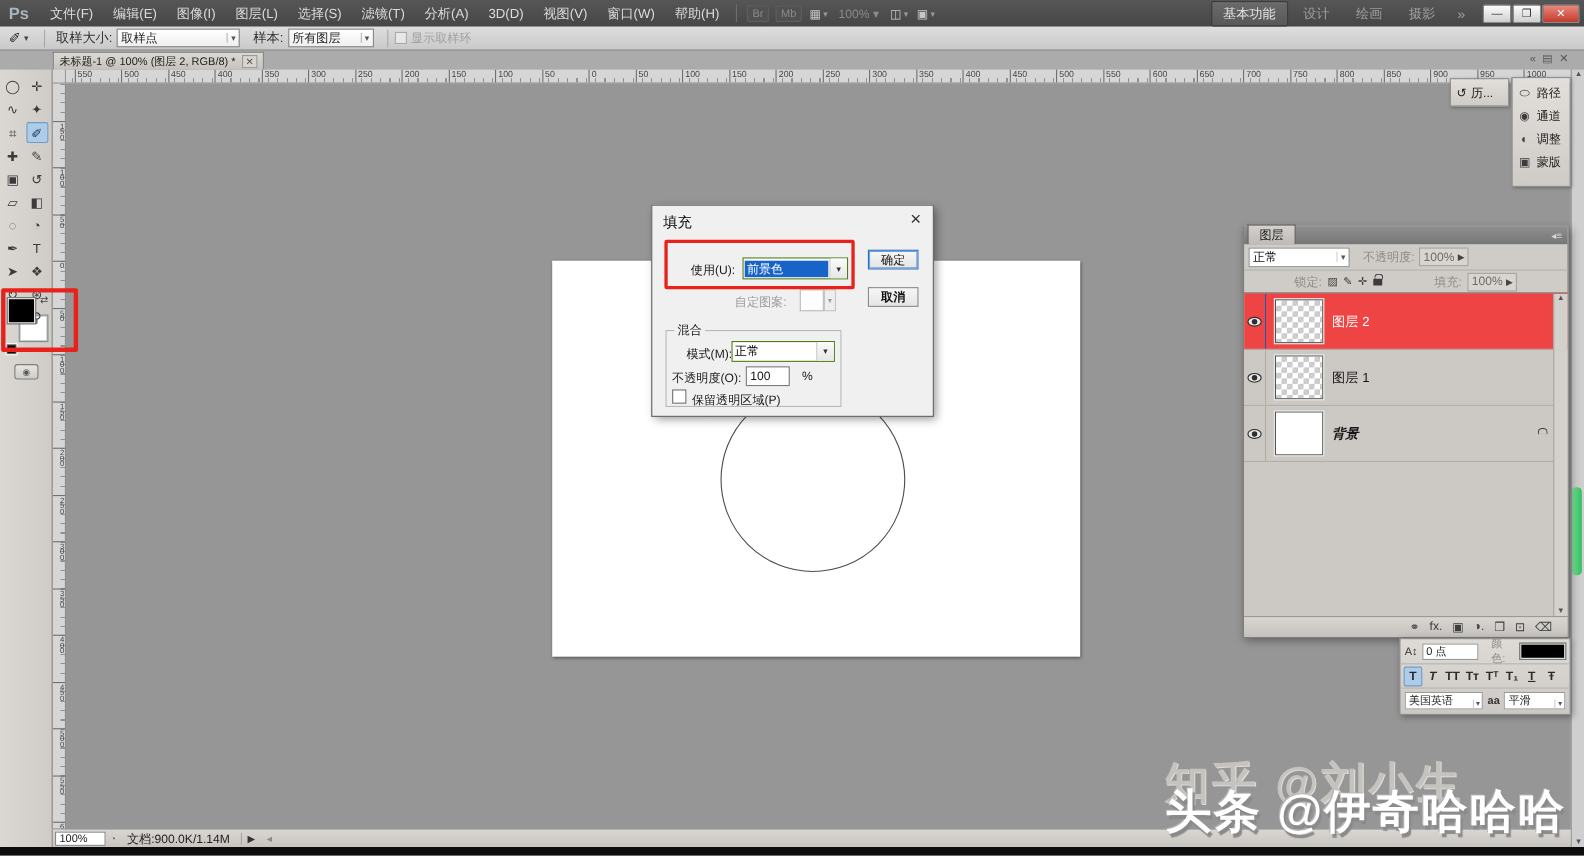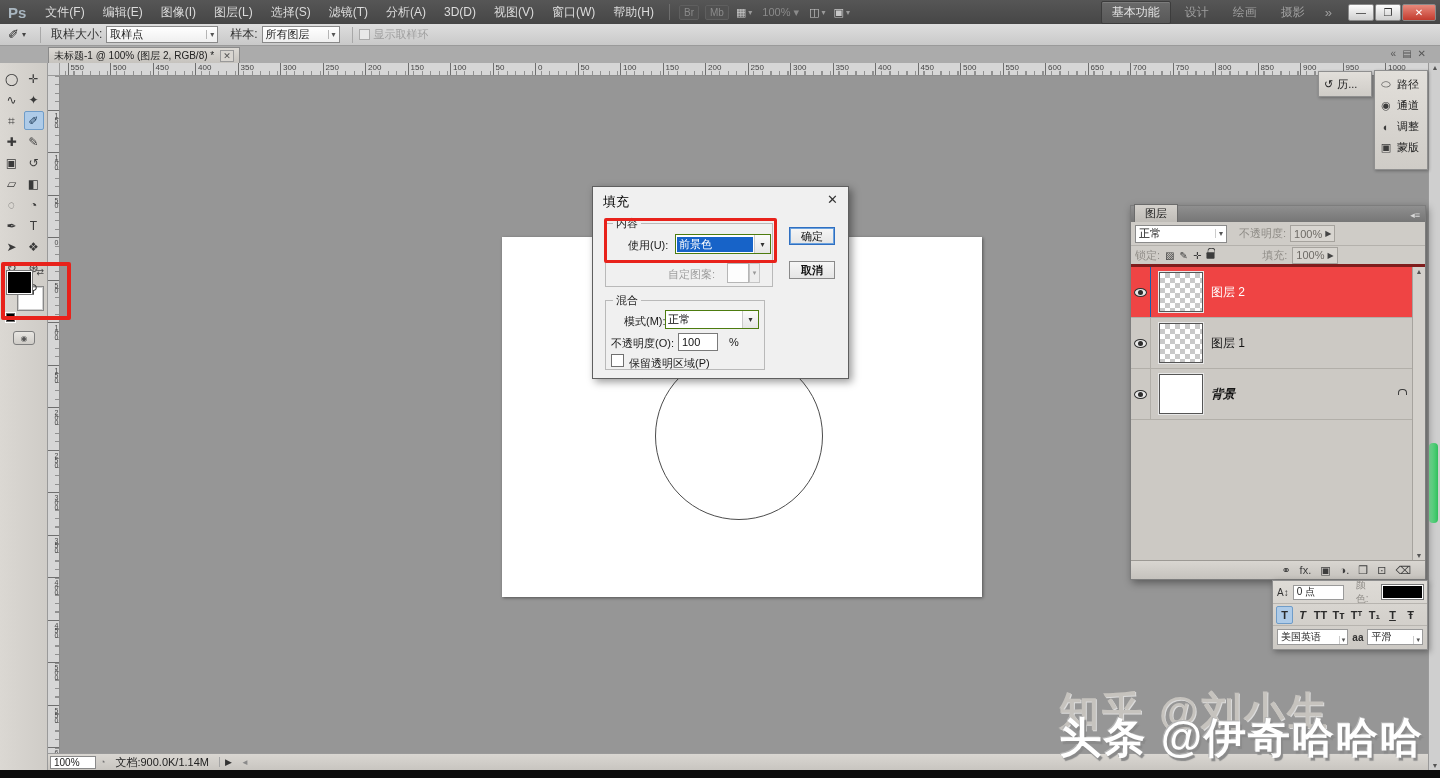--- a/index.html
+++ b/index.html
@@ -142,21 +142,21 @@
     font-size:11px; color:#1c1c1c; padding:1px 10px; margin-left:3px; }
   .lp-tab-icons { margin-left:auto; color:#d8d8d8; font-size:9px; padding:0 5px 2px 0; }
   .lp-blendrow { height:24px; display:flex; align-items:center; padding:0 4px; gap:4px; border-bottom:1px solid #b4b1ac; }
   .lp-dd { width:92px; height:18px; background:#fff; border:1px solid #8a8a8a; display:flex; align-items:center; font-size:11px; color:#111; }
   .lp-dd .txt { flex:1; padding:0 3px; }
   .lp-dd .chev { font-size:8px; color:#555; padding:0 3px; border-left:1px solid #ccc; }
   .lp-graylabel { font-size:11px; color:#8f8c87; }
   .lp-valbox { height:17px; border:1px solid #a5a29d; background:#d8d5d0; font-size:11px; color:#6e6b66;
     display:flex; align-items:center; padding:0 3px; gap:3px; }
   .lp-valbox .arr { font-size:8px; color:#444; }
-  .lp-lockrow { height:21px; display:flex; align-items:center; padding:0 4px; gap:5px; border-bottom:3px solid #7f1d1d; }
+  .lp-lockrow { height:21px; display:flex; align-items:center; padding:0 4px; gap:5px; border-bottom:1px solid #7f1d1d;justify-content:center; }
   .lock-ico { font-size:10px; color:#3e3e3e; }
   .lp-list { position:relative; height:293px; background:#ccc9c4; overflow:hidden; }
   .layer-row { position:relative; height:51px; border-bottom:1px solid #b2afa9; display:flex; align-items:center; }
   .layer-row.sel { background:#ef4444; }
   .eye-col { width:20px; height:100%; border-right:1px solid #b2afa9; display:flex; align-items:center; justify-content:center; }
   .layer-row.sel .eye-col { border-right:1px solid #1360b0; }
   .eye { width:13px; height:9px; border:1px solid #2e2e2e; border-radius:50%; background:#e8e8e8; position:relative; }
   .eye::after { content:""; position:absolute; left:3px; top:1.5px; width:5px; height:5px; border-radius:50%; background:#2e2e2e; }
   .thumb { width:44px; height:40px; margin:0 8px; border:1px solid #555; outline:1px solid #e8e8e8; }
   .thumb.checker { background:#fff; background-image:
@@ -402,23 +402,20 @@
     <span class="vsb-arrow" style="top:1px">▲</span>
     <span class="vsb-arrow" style="bottom:1px">▼</span>
   </div>
   <div class="vthumb" style="left:1429.5px;"></div>
   <div class="green-marker"></div>
 
   <div class="dialog">
     <span class="dlg-title">填充</span>
     <span class="dlg-close">✕</span>
 
-    <div class="groupbox" style="left:12px; top:36px; width:168px; height:64px;">
-      <span class="gb-label">内容</span>
-    </div>
     <span class="dlg-row-label" style="left:35px; top:51px;">使用(U):</span>
     <div class="dd" style="left:82px; top:47px; width:96px;">
       <span class="txt hl">前景色</span>
       <span class="chev">▾</span>
     </div>
     <span class="dlg-row-label gray" style="left:75px; top:80px;">自定图案:</span>
     <div class="pattern-swatch" style="left:134px; top:76px;"></div>
     <div class="pattern-chev" style="left:156px; top:76px;">▾</div>
 
     <div class="groupbox" style="left:12px; top:113px; width:160px; height:70px;">

